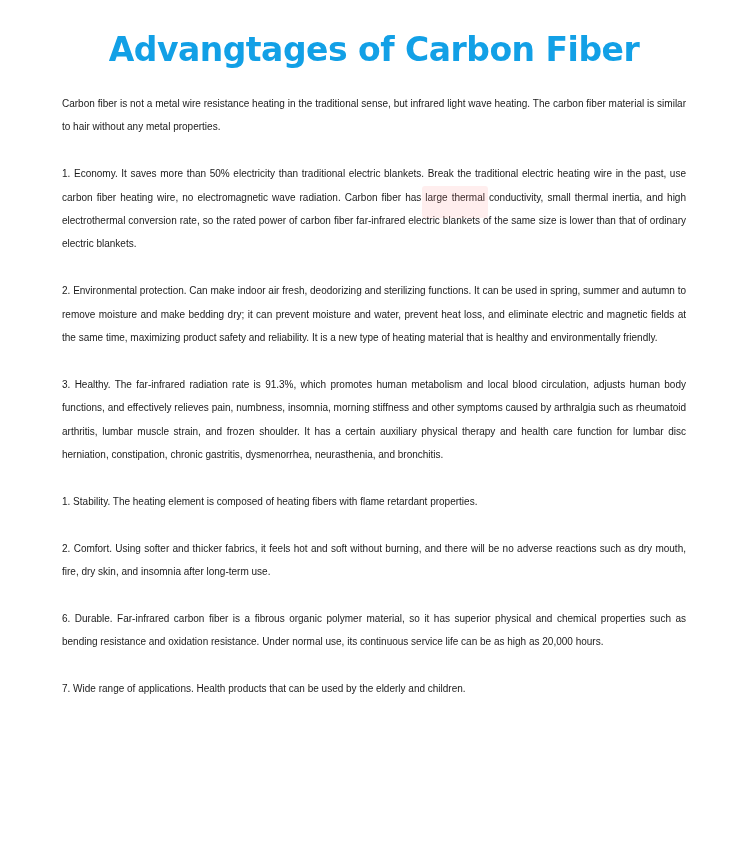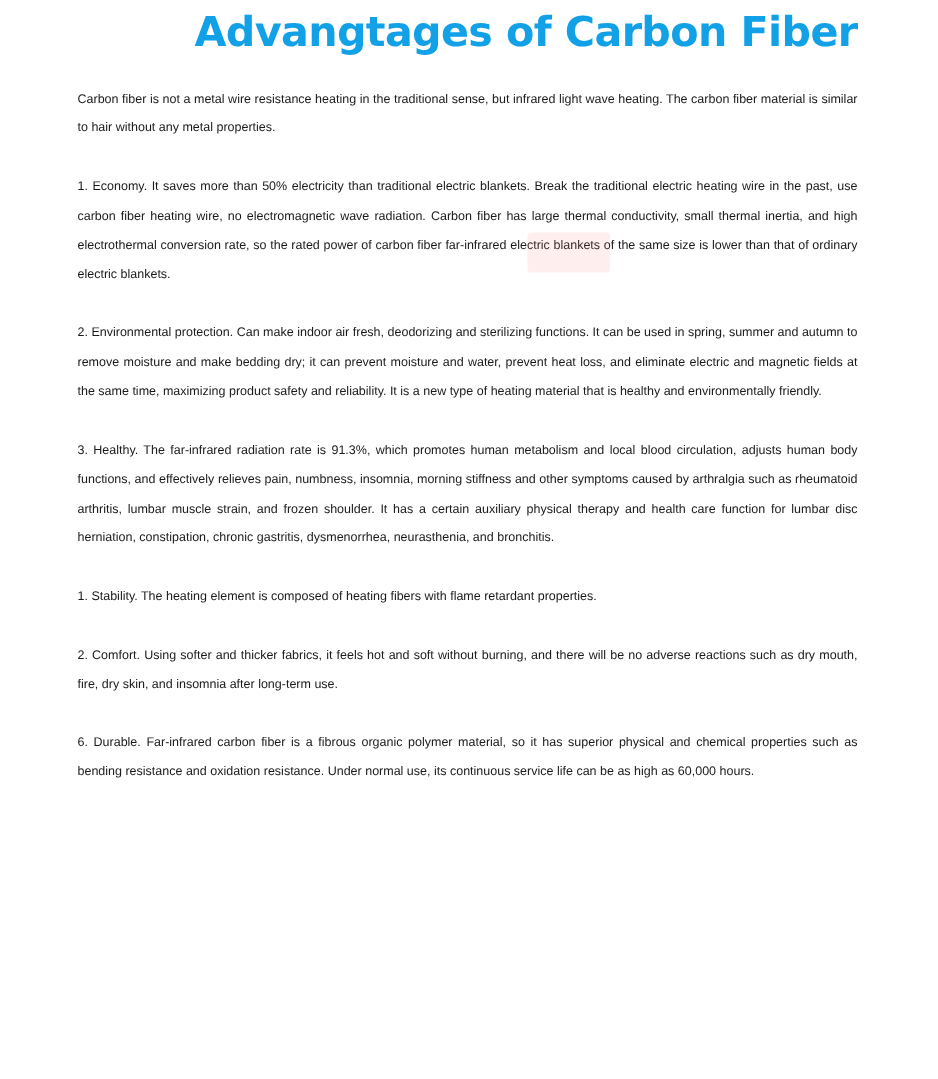--- a/index.html
+++ b/index.html
@@ -14,22 +14,23 @@
       position: relative;
     }
     .page {
       position: absolute;
       left: 62px;
       top: 0;
       width: 624px;
     }
     .title {
       margin: 0;
+      padding-top: 24px;
       height: 52px;
-      text-align: right;
+      text-align: center;
       color: #12a0e6;
       font-family: "DejaVu Sans", sans-serif;
       font-weight: bold;
       font-size: 33px;
       line-height: 52px;
       letter-spacing: -0.5px;
     }
     .body-text {
       margin-top: 16px;
       font-family: "Liberation Sans", sans-serif;
@@ -59,17 +60,18 @@
 <div class="page">
   <h1 class="title">Advangtages of Carbon Fiber</h1>
 
   <div class="body-text">
     <p class="para">Carbon fiber is not a metal wire resistance heating in the traditional sense, but infrared light wave heating. The carbon fiber material is similar to hair without any metal properties.</p>
     <p class="para">1.  Economy. It saves more than 50% electricity than traditional electric blankets. Break the traditional electric heating wire in the past, use carbon fiber heating wire, no electromagnetic wave radiation. Carbon fiber has large thermal conductivity, small thermal inertia, and high electrothermal conversion rate, so the rated power of carbon fiber far-infrared electric blankets of the same size is lower than that of ordinary electric blankets.</p>
     <p class="para">2.  Environmental protection. Can make indoor air fresh, deodorizing and sterilizing functions. It can be used in spring, summer and autumn to remove moisture and make bedding dry; it can prevent moisture and water, prevent heat loss, and eliminate electric and magnetic fields at the same time, maximizing product safety and reliability. It is a new type of heating material that is healthy and environmentally friendly.</p>
     <p class="para">3.  Healthy. The far-infrared radiation rate is 91.3%, which promotes human metabolism and local blood circulation, adjusts human body functions, and effectively relieves pain, numbness, insomnia, morning stiffness and other symptoms caused by arthralgia such as rheumatoid arthritis, lumbar muscle strain, and frozen shoulder. It has a certain auxiliary physical therapy and health care function for lumbar disc herniation, constipation, chronic gastritis, dysmenorrhea, neurasthenia, and bronchitis.</p>
     <p class="para">1.  Stability. The heating element is composed of heating fibers with flame retardant properties.</p>
     <p class="para">2.  Comfort. Using softer and thicker fabrics, it feels hot and soft without burning, and there will be no adverse reactions such as dry mouth, fire, dry skin, and insomnia after long-term use.</p>
-    <p class="para">6. Durable. Far-infrared carbon fiber is a fibrous organic polymer material, so it has superior physical and chemical properties such as bending resistance and oxidation resistance. Under normal use, its continuous service life can be as high as 60,000 hours.</p>
+    <p class="para">6. Durable. Far-infrared carbon fiber is a fibrous organic polymer material, so it has superior physical and chemical properties such as bending resistance and oxidation resistance. Under normal use, its continuous service life can be as high as 20,000 hours.</p>
+    <p class="para">7. Wide range of applications. Health products that can be used by the elderly and children.</p>
   </div>
 </div>
 
 <div class="watermark"></div>
 
 </body></html>

